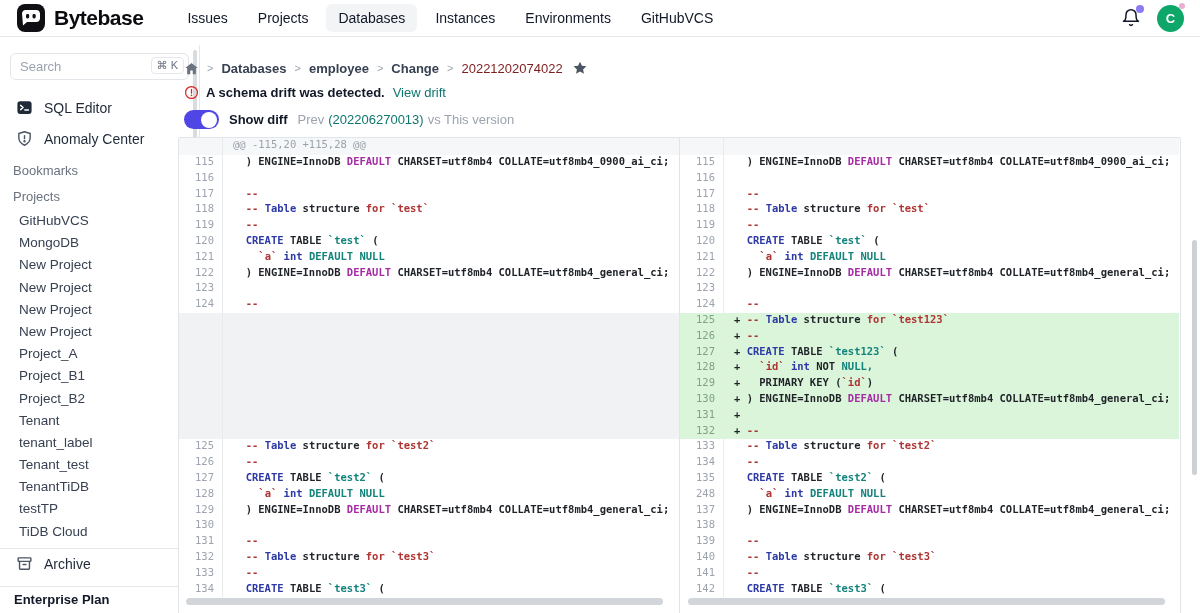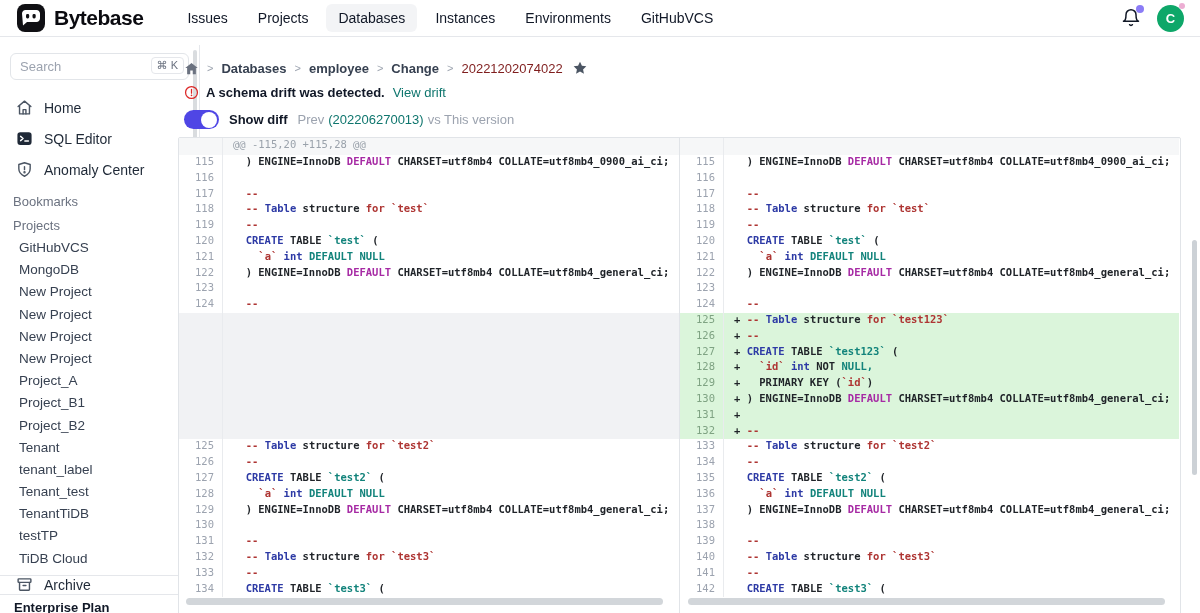--- a/index.html
+++ b/index.html
@@ -139,30 +139,20 @@
     </div>
   </div>
 </header>
 
 <aside class="sidebar">
   <div class="search-wrap">
     <input class="search-input" placeholder="Search" style="">
     <span class="kbd">⌘ K</span>
   </div>
   <nav class="side-main" id="side-main">
-      <div class="side-item">
-        <span class="icon">
-          <svg viewBox="0 0 24 24" width="17" height="17" fill="none" stroke="#4b5563" stroke-width="2" stroke-linecap="round" stroke-linejoin="round">
-            <path d="M3 10.5 12 3l9 7.5"></path>
-            <path d="M5 9.5V21h14V9.5"></path>
-            <path d="M10 21v-6h4v6"></path>
-          </svg>
-        </span>
-        <span class="lbl">Home</span>
-      </div>
       <div class="side-item">
         <span class="icon">
           <svg viewBox="0 0 24 24" width="17" height="17">
             <rect x="2" y="3" width="20" height="18" rx="4" fill="#1f2937"></rect>
             <path d="M6.5 9l3.5 3-3.5 3" stroke="#fff" stroke-width="2" fill="none" stroke-linecap="round" stroke-linejoin="round"></path>
             <path d="M12.5 15.5h5" stroke="#fff" stroke-width="2" stroke-linecap="round"></path>
           </svg>
         </span>
         <span class="lbl">SQL Editor</span>
       </div>
@@ -460,21 +450,21 @@
         </div>
         <div class="drow c">
           <span class="gut">134</span>
           <span class="code">  <span class="tk-r">--</span></span>
         </div>
         <div class="drow c">
           <span class="gut">135</span>
           <span class="code">  <span class="tk-b">CREATE </span><span class="tk-p">TABLE </span><span class="tk-t">`test2` </span><span class="tk-p">(</span></span>
         </div>
         <div class="drow c">
-          <span class="gut">136</span>
+          <span class="gut">248</span>
           <span class="code">  <span class="tk-p">  </span><span class="tk-r">`a` </span><span class="tk-b">int </span><span class="tk-t">DEFAULT NULL</span></span>
         </div>
         <div class="drow c">
           <span class="gut">137</span>
           <span class="code">  <span class="tk-p">) ENGINE=InnoDB </span><span class="tk-m">DEFAULT </span><span class="tk-p">CHARSET=utf8mb4 COLLATE=utf8mb4_general_ci;</span></span>
         </div>
         <div class="drow c">
           <span class="gut">138</span>
           <span class="code">  </span>
         </div>

